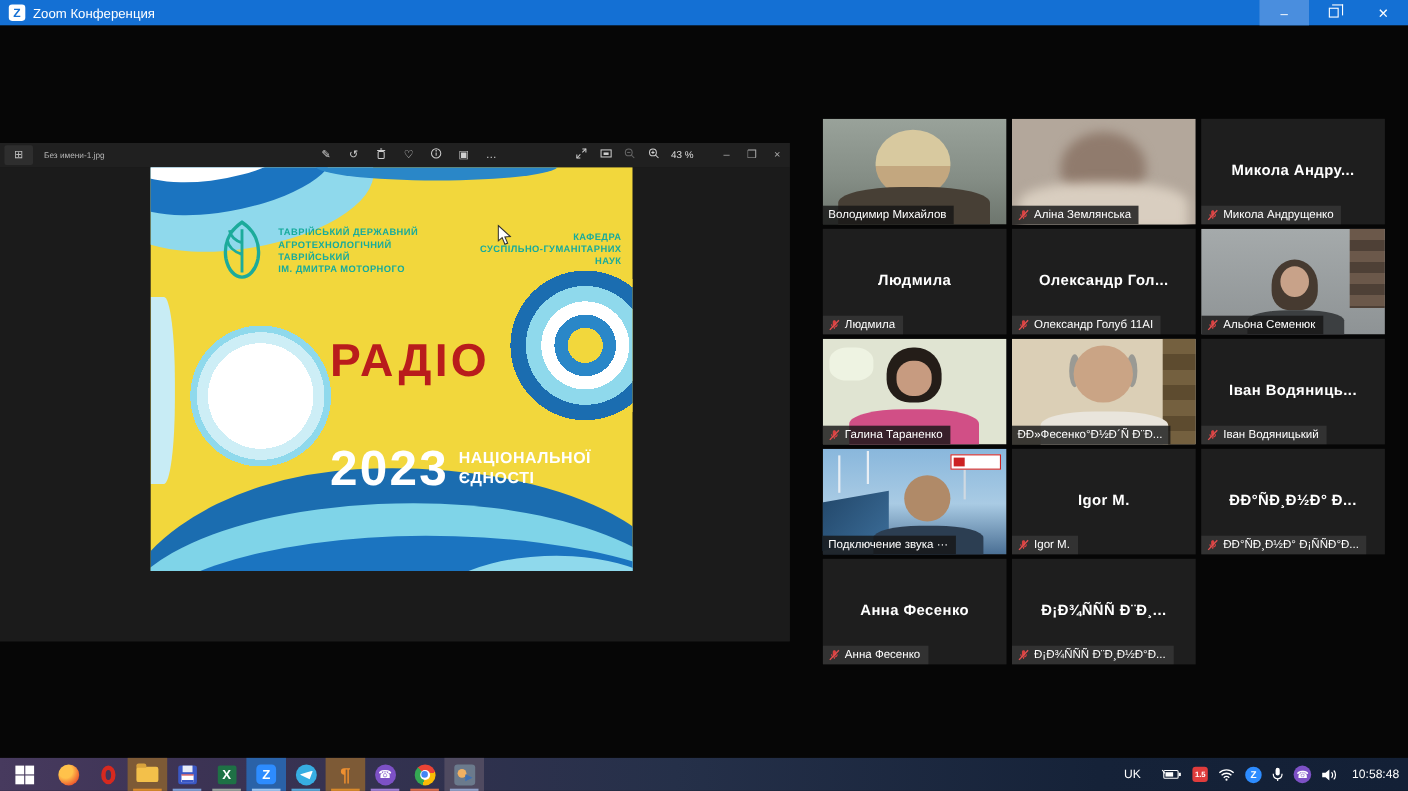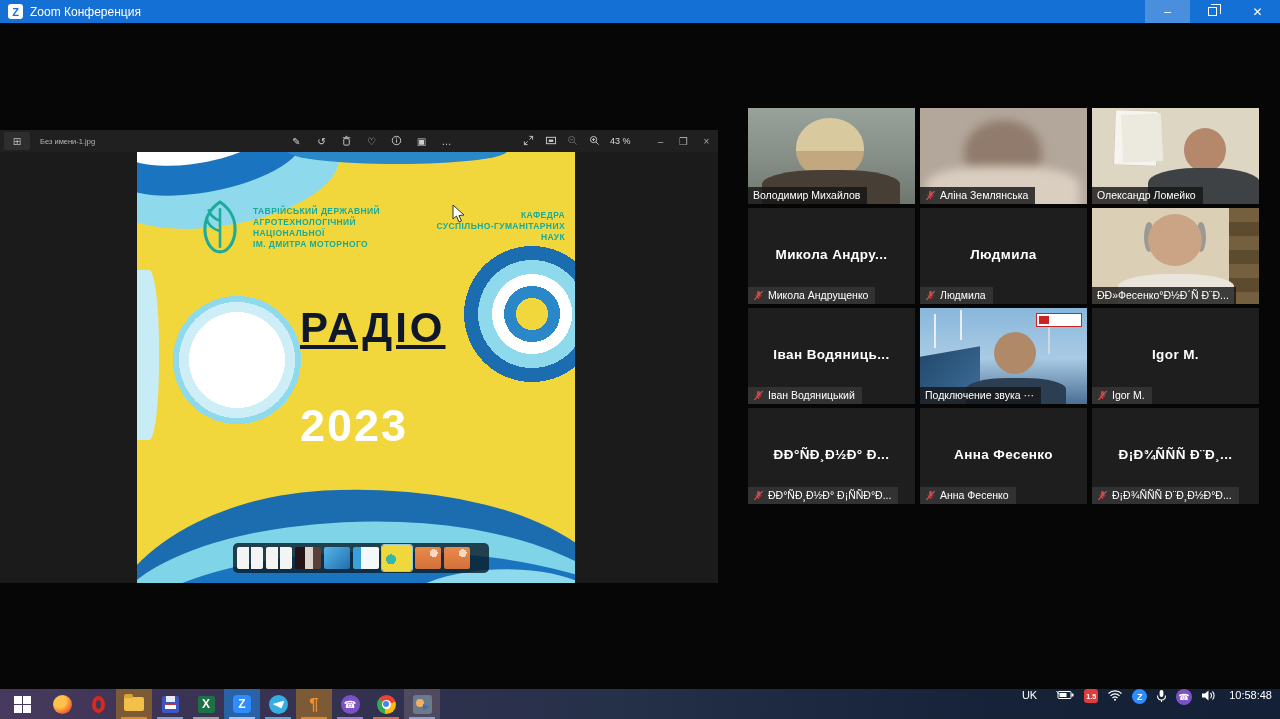--- a/index.html
+++ b/index.html
@@ -28,40 +28,40 @@
   .pt-icons{position:absolute;left:290px;display:flex;align-items:center;gap:12px;font-size:10px;}
   .pti{width:13px;text-align:center;color:#cfcfcf;}
   .pt-right{position:absolute;left:522px;display:flex;align-items:center;gap:9px;}
   .pt-zoomlvl{font-size:9px;color:#dcdcdc;}
   .pti.dim{opacity:.4;}
   .pt-win{position:absolute;right:0;top:0;display:flex;height:22px;}
   .pwc{width:23px;height:22px;display:flex;align-items:center;justify-content:center;color:#a8a8a8;font-size:10px;}
 
   
   .canvas{position:absolute;left:0;top:22px;width:718px;height:431px;background:#1b1b1b;overflow:hidden;}
-  .poster{position:absolute;left:137px;top:0;width:438px;height:431px;background:#f2d73c;overflow:hidden;}
+  .poster{position:absolute;left:137px;top:0;width:438px;height:367px;background:#f2d73c;overflow:hidden;}
   .decor{position:absolute;}
   .blob-tl1{left:-36px;top:-30px;width:240px;height:104px;background:#8fd9ec;border-radius:0 0 55% 45%;transform:rotate(-7deg);}
   .blob-tl2{left:-28px;top:-34px;width:196px;height:74px;background:#1b74c0;border-radius:0 0 60% 45%;transform:rotate(-8deg);}
   .blob-tl3{left:-20px;top:-40px;width:150px;height:52px;background:#fff;border-radius:0 0 55% 50%;transform:rotate(-7deg);}
   .wave-top{left:150px;top:-14px;width:220px;height:26px;background:#2a87c8;border-radius:0 0 50% 50%;}
   .band-left{left:0;top:118px;width:22px;height:170px;background:#c8ecf5;border-radius:0 45% 45% 0;}
   .swirl-right{right:-34px;top:76px;width:160px;height:170px;border-radius:50%;transform:rotate(18deg);
     background:radial-gradient(circle at 52% 50%, #f2d73c 0 16px, #2a87c8 16px 28px, #ffffff 28px 40px, #8fd9ec 40px 54px, #1b6db0 54px 68px, #f2d73c 68px 74px, rgba(242,215,60,0) 74px);}
   .rings-left{left:20px;top:128px;width:160px;height:160px;border-radius:50%;
     background:radial-gradient(circle at 50% 50%, #ffffff 0 48px, #cdeef6 48px 58px, #8fd9ec 58px 64px, rgba(242,215,60,0) 64px);}
   .wave-b1{left:-40px;bottom:-66px;width:520px;height:160px;background:#1b6db0;border-radius:48% 60% 0 0/100% 90% 0 0;transform:rotate(-3deg);}
   .wave-b2{left:-30px;bottom:-58px;width:530px;height:120px;background:#7fd4e8;border-radius:55% 45% 0 0/100% 85% 0 0;transform:rotate(2deg);}
   .wave-b3{left:-20px;bottom:-60px;width:540px;height:92px;background:#1b74c0;border-radius:50% 50% 0 0/100% 90% 0 0;}
   .wave-b4{left:60px;bottom:-52px;width:300px;height:58px;background:#ffffff;border-radius:55% 45% 0 0/100% 80% 0 0;transform:rotate(-4deg);}
   .wave-b5{left:250px;bottom:-48px;width:240px;height:62px;background:#8fd9ec;border-radius:55% 45% 0 0/100% 90% 0 0;transform:rotate(3deg);}
   .logo-leaf{left:62px;top:48px;}
   .univ-text{position:absolute;left:116px;top:54px;color:#17ab9c;font-size:8.5px;font-weight:bold;line-height:11px;letter-spacing:.4px;}
   .dept-text{position:absolute;right:10px;top:58px;color:#17ab9c;font-size:8.5px;font-weight:bold;line-height:11px;letter-spacing:.4px;text-align:right;}
-  .ptitle{position:absolute;left:163px;top:150px;color:#0f172a;font-size:42px;font-weight:800;letter-spacing:3px;line-height:52px;white-space:nowrap;text-decoration:underline;}
+  .ptitle{position:absolute;left:163px;top:150px;color:#b91c1c;font-size:42px;font-weight:800;letter-spacing:3px;line-height:52px;white-space:nowrap;}
   .pyear{position:absolute;left:163px;top:248px;color:#fff;font-size:45px;font-weight:800;letter-spacing:2px;}
   .psub{position:absolute;left:280px;top:256px;color:#fff;font-size:14.5px;font-weight:800;line-height:18px;letter-spacing:.5px;}
 
   
   .filmstrip{position:absolute;left:96px;top:391px;width:256px;height:30px;background:rgba(10,32,44,.82);
              border-radius:5px;display:flex;align-items:center;gap:3px;padding:0 4px;}
   .th{width:26px;height:22px;border-radius:2px;flex:0 0 auto;}
   .th-doc{background:linear-gradient(90deg,#f4f4f2 0 45%, rgba(10,32,44,0) 45% 53%, #f4f4f2 53%);}
   .th-port{background:linear-gradient(90deg,#241418 0 38%, #ddd6cc 38% 68%, #5a4038 68%);}
   .th-blue{background:linear-gradient(135deg,#56b5e8,#1f6fb0);}
@@ -163,21 +163,21 @@
        display:flex;align-items:center;justify-content:center;}
   .chr{width:19px;height:19px;border-radius:50%;position:relative;
        background:conic-gradient(from -45deg,#ea4335 0 33%,#fbbc05 0 66%,#34a853 0 100%);}
   .chr::before{content:"";position:absolute;left:5px;top:5px;width:9px;height:9px;background:#fff;border-radius:50%;}
   .chr::after{content:"";position:absolute;left:6.5px;top:6.5px;width:6px;height:6px;background:#4285f4;border-radius:50%;}
   .mda{width:19px;height:19px;border-radius:3px;background:#6b7a8c;position:relative;}
   .mda::before{content:"";position:absolute;left:3px;top:4px;width:8px;height:8px;border-radius:50%;background:#f0b062;}
   .mda::after{content:"";position:absolute;right:2px;bottom:3px;width:7px;height:7px;background:#3d6fb4;
               clip-path:polygon(0 0,100% 50%,0 100%);}
 
-  .tray{position:absolute;right:0;top:689px;height:30px;display:flex;align-items:flex-start;gap:9px;padding-right:8px;color:#fff;}
+  .tray{position:absolute;right:0;top:689px;height:30px;display:flex;align-items:center;gap:9px;padding-right:8px;color:#fff;}
   .tray-lang{font-size:11px;margin-right:10px;}
   .tray-ico{display:flex;align-items:center;justify-content:center;}
   .tray-z{width:15px;height:15px;border-radius:50%;background:#2d8cff;color:#fff;font-size:9px;font-weight:bold;
           display:flex;align-items:center;justify-content:center;}
   .tray-vbr{width:16px;height:16px;background:#7d51c6;border-radius:50%;color:#fff;font-size:9px;
             display:flex;align-items:center;justify-content:center;}
   .badge{width:14px;height:14px;background:#e03c3c;border-radius:3px;color:#fff;font-size:7px;font-weight:bold;
          display:flex;align-items:center;justify-content:center;}
   .tray-time{font-size:11px;margin-left:3px;}
 </style>
@@ -280,32 +280,36 @@
 
         <div class="decor logo-leaf">
           <svg width="42" height="54" viewBox="0 0 40 52">
               <path d="M20 2 C8 10 4 22 6 34 C8 44 14 50 20 50 C26 50 32 44 34 34 C36 22 32 10 20 2 Z" fill="none" stroke="#1cab9b" stroke-width="3"></path>
               <path d="M20 8 L20 46 M20 20 C14 18 10 14 9 9 M20 30 C13 28 8 23 7 17" stroke="#1cab9b" stroke-width="2.5" fill="none"></path>
             </svg>
         </div>
         <div class="univ-text">
           <div>ТАВРІЙСЬКИЙ ДЕРЖАВНИЙ</div>
           <div>АГРОТЕХНОЛОГІЧНИЙ</div>
-          <div>НАЦІОНАЛЬНОЇ</div>
+          <div>ТАВРІЙСЬКИЙ</div>
           <div>ІМ. ДМИТРА МОТОРНОГО</div>
         </div>
         <div class="dept-text">
           <div>КАФЕДРА</div>
           <div>СУСПІЛЬНО-ГУМАНІТАРНИХ</div>
           <div>НАУК</div>
         </div>
         <div class="ptitle">
           <div>РАДІО</div>
         </div>
         <div class="pyear">2023</div>
+        <div class="psub">
+          <div>НАЦІОНАЛЬНОЇ</div>
+          <div>ЄДНОСТІ</div>
+        </div>
 
         <div class="filmstrip">
           <div class="th th-doc"></div>
           <div class="th th-doc"></div>
           <div class="th th-port"></div>
           <div class="th th-blue"></div>
           <div class="th th-wb"></div>
           <div class="th th-cur"></div>
           <div class="th th-or"></div>
           <div class="th th-or"></div>
@@ -342,61 +346,95 @@
         <svg class="mic" width="11" height="11" viewBox="0 0 12 12">
             <path d="M6 1.2c-.9 0-1.6.7-1.6 1.6v2.4c0 .9.7 1.6 1.6 1.6s1.6-.7 1.6-1.6V2.8C7.6 1.9 6.9 1.2 6 1.2z" fill="#d84040"></path>
             <path d="M3.2 5.2c0 1.5 1.3 2.8 2.8 2.8s2.8-1.3 2.8-2.8" stroke="#d84040" fill="none"></path>
             <line x1="6" y1="8" x2="6" y2="10" stroke="#d84040"></line>
             <line x1="1.5" y1="10.8" x2="10.5" y2="1.2" stroke="#e05050" stroke-width="1.4"></line>
           </svg>
         <span>Аліна Землянська</span>
       </div>
     </div>
 
-    <div class="tile active">
-      <div class="vid v3">
-        <div class="paper"></div>
-          <div class="paper2"></div>
-        <div class="head"></div>
+
+    <div class="tile dark">
+      <div class="cname">Микола  Андру...</div>
+      <div class="plabel muted">
+        <svg class="mic" width="11" height="11" viewBox="0 0 12 12">
+            <path d="M6 1.2c-.9 0-1.6.7-1.6 1.6v2.4c0 .9.7 1.6 1.6 1.6s1.6-.7 1.6-1.6V2.8C7.6 1.9 6.9 1.2 6 1.2z" fill="#d84040"></path>
+            <path d="M3.2 5.2c0 1.5 1.3 2.8 2.8 2.8s2.8-1.3 2.8-2.8" stroke="#d84040" fill="none"></path>
+            <line x1="6" y1="8" x2="6" y2="10" stroke="#d84040"></line>
+            <line x1="1.5" y1="10.8" x2="10.5" y2="1.2" stroke="#e05050" stroke-width="1.4"></line>
+          </svg>
+        <span>Микола Андрущенко</span>
+      </div>
+    </div>
+
+    <div class="tile dark">
+      <div class="cname">Людмила</div>
+      <div class="plabel muted">
+        <svg class="mic" width="11" height="11" viewBox="0 0 12 12">
+            <path d="M6 1.2c-.9 0-1.6.7-1.6 1.6v2.4c0 .9.7 1.6 1.6 1.6s1.6-.7 1.6-1.6V2.8C7.6 1.9 6.9 1.2 6 1.2z" fill="#d84040"></path>
+            <path d="M3.2 5.2c0 1.5 1.3 2.8 2.8 2.8s2.8-1.3 2.8-2.8" stroke="#d84040" fill="none"></path>
+            <line x1="6" y1="8" x2="6" y2="10" stroke="#d84040"></line>
+            <line x1="1.5" y1="10.8" x2="10.5" y2="1.2" stroke="#e05050" stroke-width="1.4"></line>
+          </svg>
+        <span>Людмила</span>
+      </div>
+    </div>
+
+    <div class="tile dark">
+      <div class="cname">Олександр  Гол...</div>
+      <div class="plabel muted">
+        <svg class="mic" width="11" height="11" viewBox="0 0 12 12">
+            <path d="M6 1.2c-.9 0-1.6.7-1.6 1.6v2.4c0 .9.7 1.6 1.6 1.6s1.6-.7 1.6-1.6V2.8C7.6 1.9 6.9 1.2 6 1.2z" fill="#d84040"></path>
+            <path d="M3.2 5.2c0 1.5 1.3 2.8 2.8 2.8s2.8-1.3 2.8-2.8" stroke="#d84040" fill="none"></path>
+            <line x1="6" y1="8" x2="6" y2="10" stroke="#d84040"></line>
+            <line x1="1.5" y1="10.8" x2="10.5" y2="1.2" stroke="#e05050" stroke-width="1.4"></line>
+          </svg>
+        <span>Олександр Голуб 11АІ</span>
+      </div>
+    </div>
+
+    <div class="tile">
+      <div class="vid v4">
+        <div class="shelf"></div>
+          <div class="hair"></div>
+        <div class="face"></div>
           <div class="body"></div>
       </div>
-      <div class="plabel">
-
-        <span>Олександр Ломейко</span>
-      </div>
-    </div>
-
-    <div class="tile dark">
-      <div class="cname">Микола  Андру...</div>
-      <div class="plabel muted">
-        <svg class="mic" width="11" height="11" viewBox="0 0 12 12">
-            <path d="M6 1.2c-.9 0-1.6.7-1.6 1.6v2.4c0 .9.7 1.6 1.6 1.6s1.6-.7 1.6-1.6V2.8C7.6 1.9 6.9 1.2 6 1.2z" fill="#d84040"></path>
-            <path d="M3.2 5.2c0 1.5 1.3 2.8 2.8 2.8s2.8-1.3 2.8-2.8" stroke="#d84040" fill="none"></path>
-            <line x1="6" y1="8" x2="6" y2="10" stroke="#d84040"></line>
-            <line x1="1.5" y1="10.8" x2="10.5" y2="1.2" stroke="#e05050" stroke-width="1.4"></line>
-          </svg>
-        <span>Микола Андрущенко</span>
-      </div>
-    </div>
-
-    <div class="tile dark">
-      <div class="cname">Людмила</div>
-      <div class="plabel muted">
-        <svg class="mic" width="11" height="11" viewBox="0 0 12 12">
-            <path d="M6 1.2c-.9 0-1.6.7-1.6 1.6v2.4c0 .9.7 1.6 1.6 1.6s1.6-.7 1.6-1.6V2.8C7.6 1.9 6.9 1.2 6 1.2z" fill="#d84040"></path>
-            <path d="M3.2 5.2c0 1.5 1.3 2.8 2.8 2.8s2.8-1.3 2.8-2.8" stroke="#d84040" fill="none"></path>
-            <line x1="6" y1="8" x2="6" y2="10" stroke="#d84040"></line>
-            <line x1="1.5" y1="10.8" x2="10.5" y2="1.2" stroke="#e05050" stroke-width="1.4"></line>
-          </svg>
-        <span>Людмила</span>
-      </div>
-    </div>
-
-
-
+      <div class="plabel muted">
+        <svg class="mic" width="11" height="11" viewBox="0 0 12 12">
+            <path d="M6 1.2c-.9 0-1.6.7-1.6 1.6v2.4c0 .9.7 1.6 1.6 1.6s1.6-.7 1.6-1.6V2.8C7.6 1.9 6.9 1.2 6 1.2z" fill="#d84040"></path>
+            <path d="M3.2 5.2c0 1.5 1.3 2.8 2.8 2.8s2.8-1.3 2.8-2.8" stroke="#d84040" fill="none"></path>
+            <line x1="6" y1="8" x2="6" y2="10" stroke="#d84040"></line>
+            <line x1="1.5" y1="10.8" x2="10.5" y2="1.2" stroke="#e05050" stroke-width="1.4"></line>
+          </svg>
+        <span>Альона Семенюк</span>
+      </div>
+    </div>
+
+    <div class="tile">
+      <div class="vid v5">
+        <div class="glow"></div>
+          <div class="hair"></div>
+        <div class="face"></div>
+          <div class="body"></div>
+      </div>
+      <div class="plabel muted">
+        <svg class="mic" width="11" height="11" viewBox="0 0 12 12">
+            <path d="M6 1.2c-.9 0-1.6.7-1.6 1.6v2.4c0 .9.7 1.6 1.6 1.6s1.6-.7 1.6-1.6V2.8C7.6 1.9 6.9 1.2 6 1.2z" fill="#d84040"></path>
+            <path d="M3.2 5.2c0 1.5 1.3 2.8 2.8 2.8s2.8-1.3 2.8-2.8" stroke="#d84040" fill="none"></path>
+            <line x1="6" y1="8" x2="6" y2="10" stroke="#d84040"></line>
+            <line x1="1.5" y1="10.8" x2="10.5" y2="1.2" stroke="#e05050" stroke-width="1.4"></line>
+          </svg>
+        <span>Галина Тараненко</span>
+      </div>
+    </div>
 
     <div class="tile">
       <div class="vid v6">
         <div class="shelf"></div>
           <div class="hairL"></div>
         <div class="hairR"></div>
           <div class="head"></div>
         <div class="body"></div>
       </div>
       <div class="plabel">

